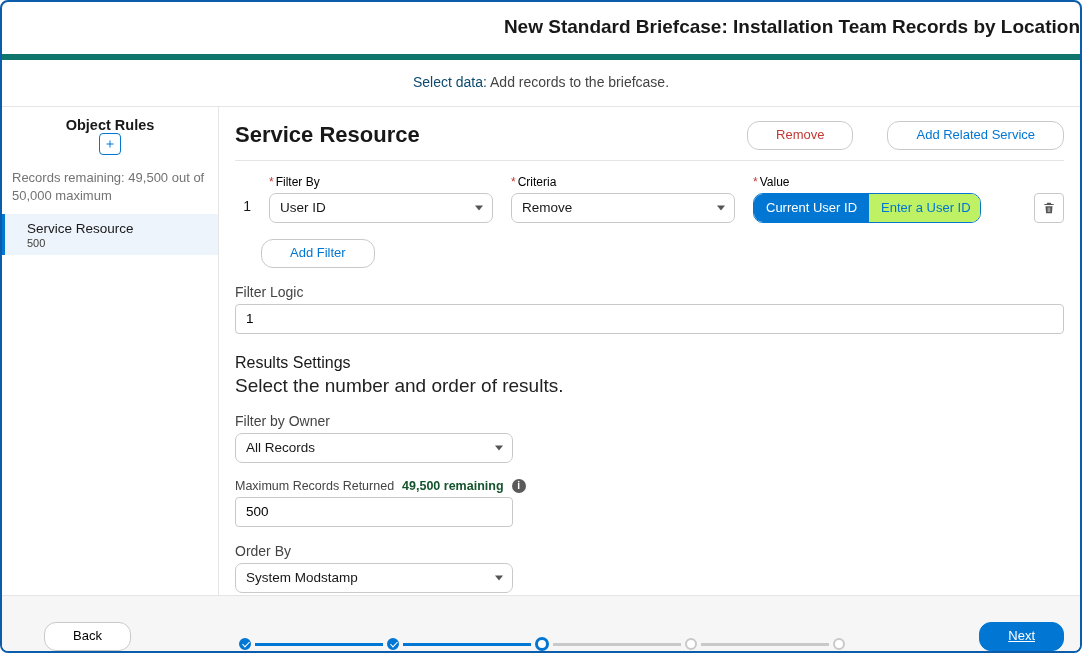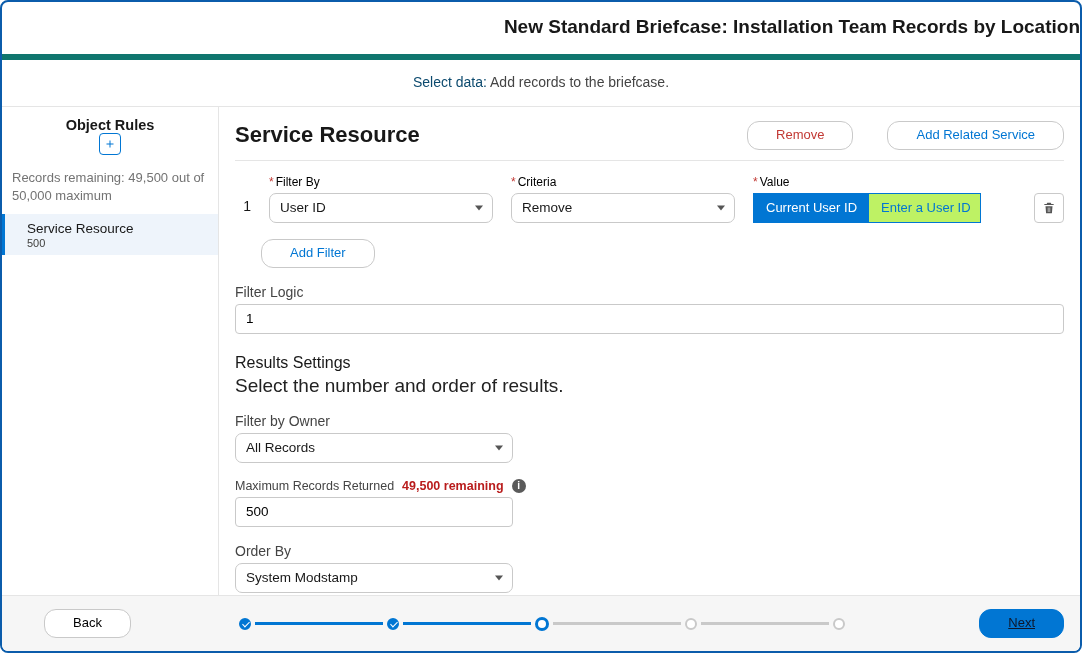--- a/index.html
+++ b/index.html
@@ -30,21 +30,21 @@
   .obj-item .obj-name { font-size: 13.5px; color: #181818; }
   .obj-item .obj-count { font-size: 11px; color: #3e3e3c; margin-top: 1px; }
   .main { flex: 1; padding: 14px 16px 10px 16px; overflow-y: auto; }
   .main-header { display: flex; align-items: center; justify-content: space-between; border-bottom: 1px solid #e5e5e5; padding-bottom: 10px; margin-bottom: 14px;}
   .main-header h2 { font-size: 22px; font-weight: 600; }
   .main-header-actions { display:flex; gap:8px; }
   .btn {
     border: 1px solid #c9c9c9; background: #fff; border-radius: 12px; padding: 6px 28px;
     font-size: 13px; cursor: pointer; line-height: 1.15; margin-left: 26px;
   }
-  .btn.primary { background: #0176d3; color: #0f172a; border-color: #0176d3; text-decoration: underline; }
+  .btn.primary { background: #0176d3; color: #ffffff; border-color: #0176d3; text-decoration: underline; }
   .btn.blue-text { color: #0176d3; }
   .btn.red-text { color: #c23934; }
   .filters-row { display: flex; align-items: flex-end; gap: 18px; }
   .filter-index { width: 16px; text-align: right; font-size: 14px; align-self: center; margin-top: 14px;}
   .filter-col { display: flex; flex-direction: column; }
   .filter-col.col-by { width: 224px; }
   .filter-col.col-criteria { width: 224px; }
   .filter-col.col-value { width: 228px; }
   .filter-label { font-size: 12px; color: #000000; margin-bottom: 4px; }
   .req::before { content: "*"; color: #c23934; margin-right: 2px; }
@@ -52,21 +52,21 @@
     position: relative; border: 1px solid #c9c9c9; border-radius: 7px; height: 30px;
     display: flex; align-items: center; padding: 0 26px 0 10px; background: #fff; cursor: pointer;
     font-size: 13.5px;
   }
   .select::after {
     content: ""; position: absolute; right: 9px; top: 50%; width: 0; height: 0;
     border-left: 4px solid transparent; border-right: 4px solid transparent;
     border-top: 5px solid #555; transform: translateY(-50%);
   }
   .seg-toggle {
-    display: flex; border: 1px solid #0176d3; border-radius: 0; overflow: hidden; height: 30px;
+    display: flex; border: 1px solid #0176d3; border-radius: 10px; overflow: hidden; height: 30px;
   }
   .seg-toggle div {
     display: flex; align-items: center; justify-content: center; padding: 0 12px;
     font-size: 13px; cursor: pointer; white-space: nowrap;
   }
   .seg-toggle .active { background: #0176d3; color: #fff; }
   .seg-toggle .inactive { background: #bef264; color: #0176d3; }
   .trash-btn {
     width: 30px; height: 30px; border: 1px solid #c9c9c9; border-radius: 4px;
     display:flex; align-items:center; justify-content:center; cursor:pointer; margin-left: auto; margin-top:16px;
@@ -76,28 +76,28 @@
   .section-label { font-size: 14px; color: #444; margin: 16px 0 4px; }
   .input {
     border: 1px solid #c9c9c9; border-radius: 4px; height: 30px; width: 100%;
     padding: 0 10px; font-size: 13.5px; background:#fff;
   }
   input.input { outline: none; }
   .results-title { font-size: 16px; font-weight: 500; margin-top: 20px; }
   .results-sub { font-size: 19px; color: #222; margin-top: 3px; }
   .w278 { width: 278px; }
   .max-row { display:flex; align-items:center; gap:8px; margin-top: 16px; font-size:12.5px; color:#444;}
-  .max-row .remain { font-weight:600; color:#b91c1c; }
+  .max-row .remain { font-weight:600; color:#14532d; }
   .info-icon {
     width:14px; height:14px; border-radius:50%; background:#5a5a5a; color:#fff;
     display:flex; align-items:center; justify-content:center; font-size:10px; font-weight:700;
   }
   .footer {
     border-top:1px solid #e5e5e5; background:#f6f6f6; height:56px; display:flex;
-    align-items:center; padding:0 16px;
+    align-items:flex-end; padding:0 16px;
   }
   .progress { flex:1; display:flex; align-items:center; justify-content:center; gap:4px; }
   .step { display:flex; align-items:center; }
   .dot {
     width:12px; height:12px; border-radius:50%; border:2px solid #c9c9c9; background:#fff;
   }
   .dot.done { background:#0176d3; border-color:#0176d3; position:relative;}
   .dot.done::after{content:"";position:absolute;left:3px;top:0px;width:3px;height:6px;border:solid #fff;border-width:0 1.5px 1.5px 0;transform:rotate(45deg);}
   .dot.current { width:14px; height:14px; border:3px solid #0176d3; background:#fff; }
   .bar { width:128px; height:3px; background:#c9c9c9; }

